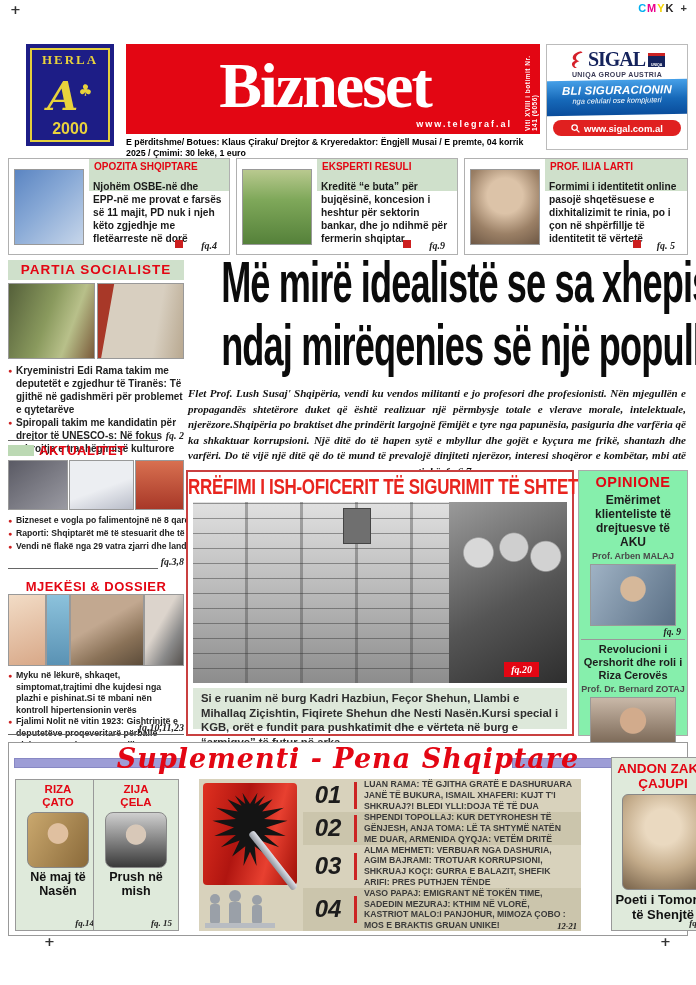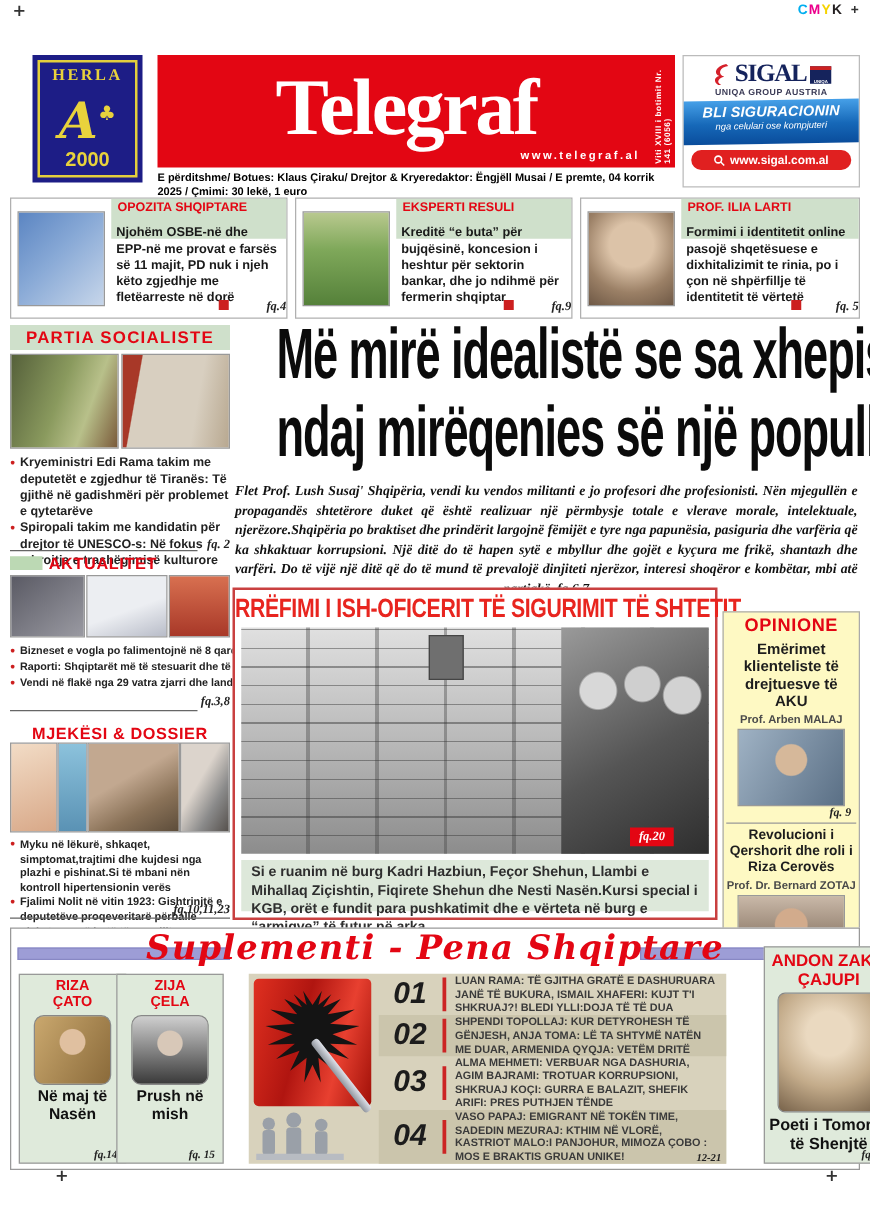--- a/index.html
+++ b/index.html
@@ -42,21 +42,21 @@
   .sigal-b2{font:italic 7.5px "Liberation Sans",sans-serif;}
   .sigal-pill{margin:5px 6px 0 6px;height:16px;background:#e02020;border-radius:9px;color:#fff;
               font:bold 9.5px "Liberation Sans",sans-serif;display:flex;align-items:center;justify-content:center;gap:4px;}
 
   
   .tbox{top:158px;height:97px;border:1px solid #b0b0b0;background:#fff;box-sizing:border-box;}
   .tbox-h{position:absolute;left:80px;right:0;top:0;height:32px;background:#cfe0cb;color:#e30613;
           font:bold 10px/15px "Liberation Sans",sans-serif;padding-left:5px;}
   .tbox-photo{position:absolute;left:5px;top:10px;width:70px;height:76px;border:1px solid #999;box-sizing:border-box;}
   .tbox-t{position:absolute;left:84px;right:6px;top:21px;font:bold 10.2px/13px "Liberation Sans",sans-serif;color:#1a1a1a;}
-  .tbox-fq{position:absolute;right:0;bottom:3px;font:bold italic 10px "Liberation Serif",serif;color:#222;}
+  .tbox-fq{position:absolute;right:12px;bottom:3px;font:bold italic 10px "Liberation Serif",serif;color:#222;}
   .redsq{position:absolute;right:46px;bottom:6px;width:8px;height:8px;background:#cc1f1f;}
 
   
   .sb-green{background:#cfe0cb;color:#e30613;text-align:center;}
   .ps-h{left:8px;top:260px;width:176px;height:20px;font:bold 13.5px/20px "Liberation Sans",sans-serif;letter-spacing:1px;}
   .ps-photos{left:8px;top:283px;width:176px;height:76px;display:flex;gap:2px;}
   .ps-photos>div{flex:1;border:1px solid #999;box-sizing:border-box;}
   .sb-list{list-style:none;margin:0;padding:0;}
   .sb-list li{position:relative;padding-left:8px;font:bold 10px/13px "Liberation Sans",sans-serif;color:#222;}
   .sb-list li::before{content:"●";position:absolute;left:0;top:0;color:#cc1f1f;font-size:7px;}
@@ -100,21 +100,21 @@
       radial-gradient(circle at 55% 25%,#cfcfcf 0 9%,transparent 10%),
       radial-gradient(circle at 82% 30%,#d2d2d2 0 9%,transparent 10%),
       linear-gradient(150deg,#9a9a9a,#555 55%,#2e2e2e);}
   .ftower{position:absolute;left:150px;top:6px;width:26px;height:34px;background:#6f6f6f;border:1px solid #444;}
   .fq20{position:absolute;right:28px;bottom:6px;background:#e30613;color:#fff;
         font:bold italic 10px "Liberation Serif",serif;padding:2px 7px;}
   .fcaption{position:absolute;left:5px;right:5px;bottom:5px;top:216px;background:#dde8da;
             font:bold 11.3px/14.6px "Liberation Sans",sans-serif;color:#2e2e2e;padding:3px 8px;box-sizing:border-box;}
 
   
-  .opinions{left:578px;top:489px;width:110px;height:266px;background:#fef9c3;border:1px solid #aaa;
+  .opinions{left:578px;top:470px;width:110px;height:266px;background:#86efac;border:1px solid #aaa;
             box-sizing:border-box;text-align:center;padding-top:3px;}
   .op-title{color:#e30613;font:bold 14.5px "Liberation Sans",sans-serif;letter-spacing:.5px;}
   .op-t1{font:bold 12px/14px "Liberation Sans",sans-serif;color:#1d1d1d;margin:3px 3px 0 3px;}
   .op-t2{font:bold 11px/13px "Liberation Sans",sans-serif;color:#1d1d1d;margin:3px 2px 0 2px;}
   .op-author{font:bold 9px "Liberation Sans",sans-serif;color:#4a4a4a;margin-top:2px;}
   .op-photo{width:86px;margin:3px auto 1px auto;border:1px solid #999;box-sizing:border-box;}
   .op-page{font:bold italic 9.5px "Liberation Serif",serif;text-align:right;padding-right:6px;color:#222;}
   .op-div{border-top:1px solid #999;margin:2px 2px;}
 
   
@@ -179,21 +179,21 @@
 
   <div class="abs herla">
     <div class="herla-in">
       <div class="herla-top">HERLA</div>
       <div class="herla-a"><span>A</span><span class="suit">♣</span></div>
       <div class="herla-year">2000</div>
     </div>
   </div>
 
   <div class="abs tgbox">
-    <div class="tgtitle">Telegraf</div>
+    <div class="tgtitle">Bizneset</div>
     <div class="tgurl">www.telegraf.al</div>
     <div class="tgedition">Viti XVIII i botimit Nr. 141 (6056)</div>
   </div>
   <div class="abs publine">E përditshme/ Botues: Klaus Çiraku/ Drejtor &amp; Kryeredaktor: Ëngjëll Musai /  E premte, 04 korrik 2025 / Çmimi: 30 lekë, 1 euro</div>
 
   <div class="abs sigal">
     <div class="sigal-row">
       <svg width="16" height="20" viewBox="0 0 20 24">
           <path d="M15 1 C4 3 2 11 8 13 C3 14 2 19 7 22 L10 22 C4 19 8 15 13 13.5 C6 12 8 4 17 3 Z" fill="#d5202a"></path>
         </svg>

